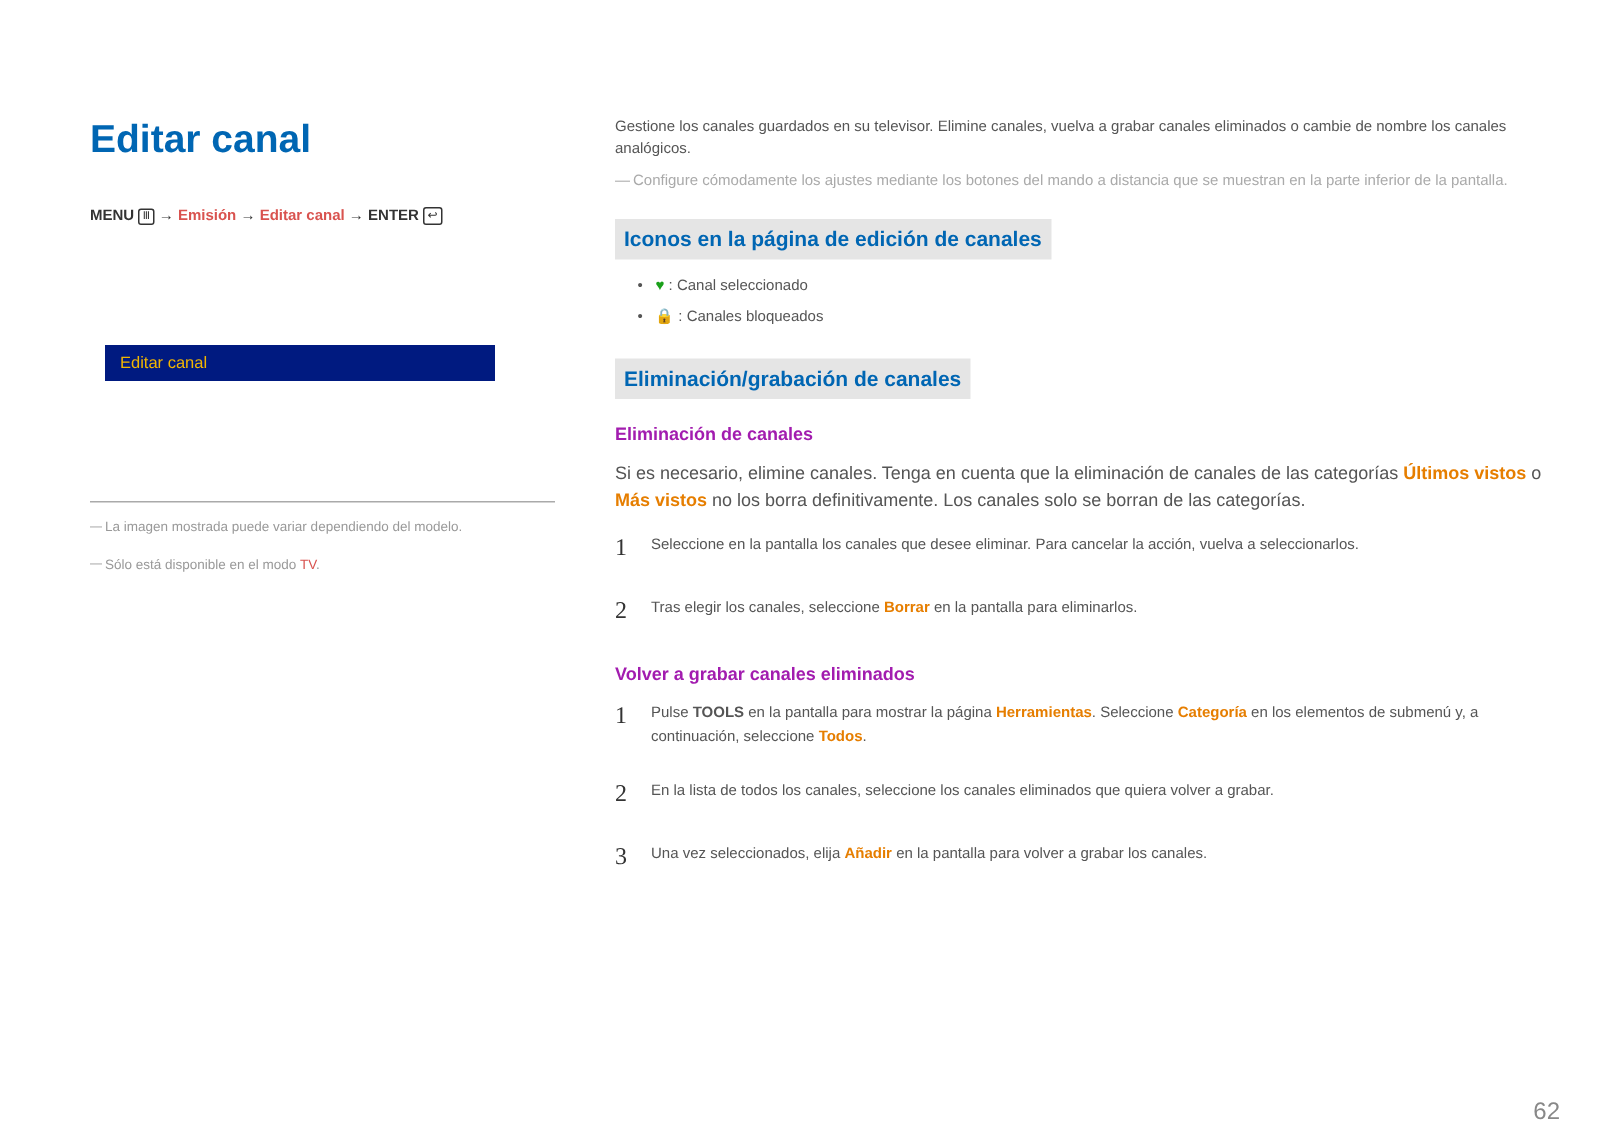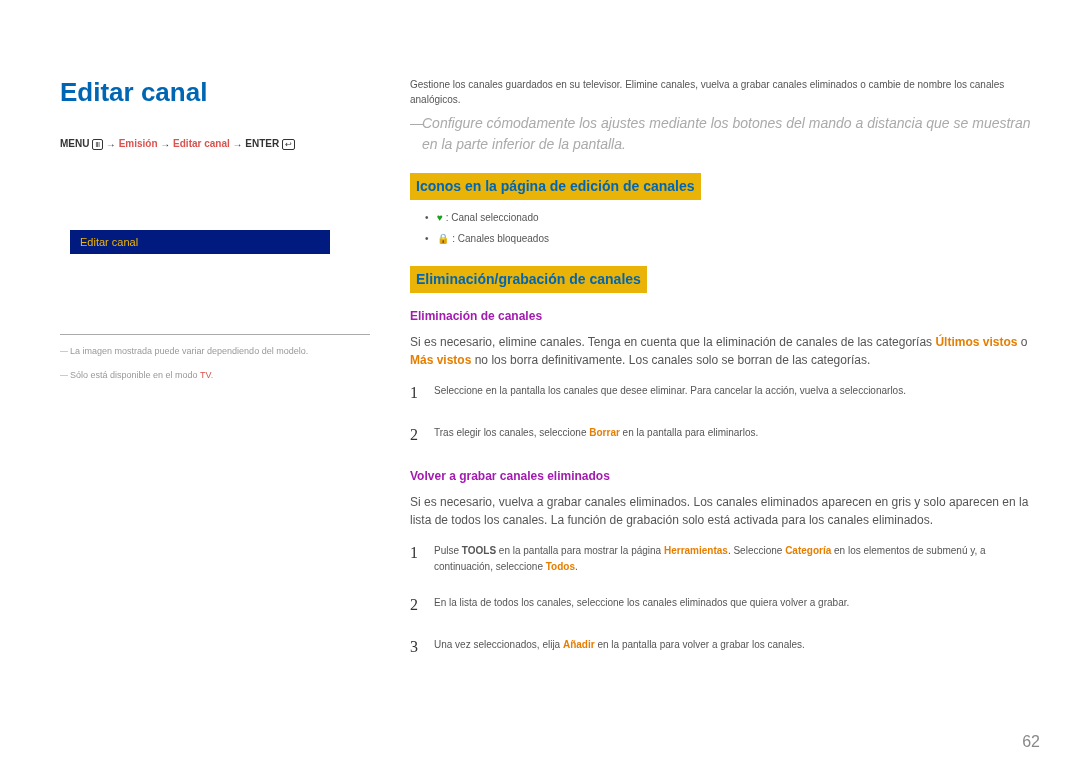--- a/index.html
+++ b/index.html
@@ -81,35 +81,34 @@
       position: absolute;
       left: 0;
       top: 0;
       font-size: 8px;
     }
     .footnote .tv { color: #d9534f; text-align: center; }
     .intro-text {
       margin-bottom: 6px;
     }
     .config-note {
-      font-size: 14px;
+      font-size: 10px;
       color: #aaa;
       position: relative;
       padding-left: 12px;
       margin-bottom: 18px;
-      font-style: italic;
     }
     .config-note::before {
       content: "―";
       position: absolute;
       left: 0;
       top: 0;
     }
     .section-heading {
-      background: #eab308;
+      background: #e5e5e5;
       color: #0066b3;
       font-size: 14px;
       font-weight: bold;
       padding: 3px 6px;
       display: inline-block;
       margin-bottom: 10px;
     }
     .bullet-list {
       list-style: none;
       margin-bottom: 20px;
@@ -231,21 +230,20 @@
           <span class="step-num">1</span>
           <span class="step-text">Seleccione en la pantalla los canales que desee eliminar. Para cancelar la acción, vuelva a seleccionarlos.</span>
         </li>
       <li>
           <span class="step-num">2</span>
           <span class="step-text"><span>Tras elegir los canales, seleccione </span><span class="orange">Borrar</span><span> en la pantalla para eliminarlos.</span></span>
         </li>
     </ol>
 
     <div class="sub-heading">Volver a grabar canales eliminados</div>
-    <div class="body-text">Si es necesario, vuelva a grabar canales eliminados. Los canales eliminados aparecen en gris y solo aparecen en la lista de todos los canales. La función de grabación solo está activada para los canales eliminados.</div>
     <ol class="step-list">
       <li>
           <span class="step-num">1</span>
           <span class="step-text"><span>Pulse </span><b>TOOLS</b><span> en la pantalla para mostrar la página </span><span class="orange">Herramientas</span><span>. Seleccione </span><span class="orange">Categoría</span><span> en los elementos de submenú y, a continuación, seleccione </span><span class="orange">Todos</span>.</span>
         </li>
       <li>
           <span class="step-num">2</span>
           <span class="step-text">En la lista de todos los canales, seleccione los canales eliminados que quiera volver a grabar.</span>
         </li>
       <li>

